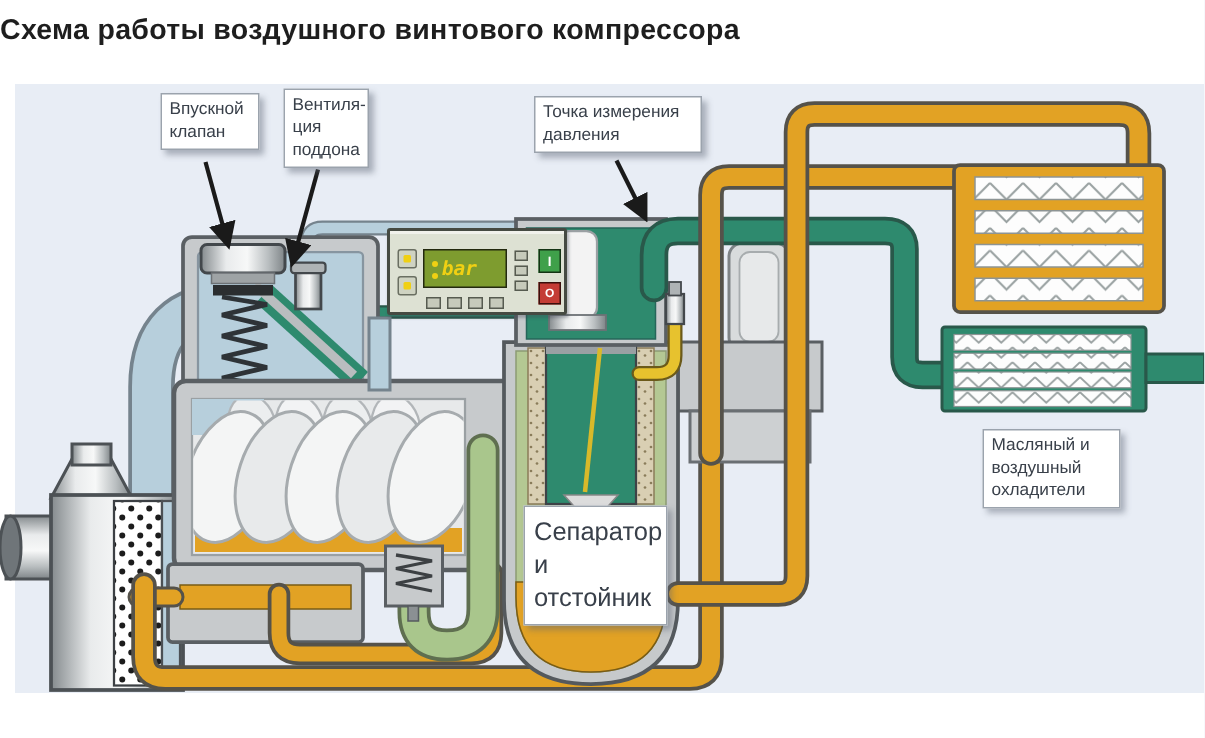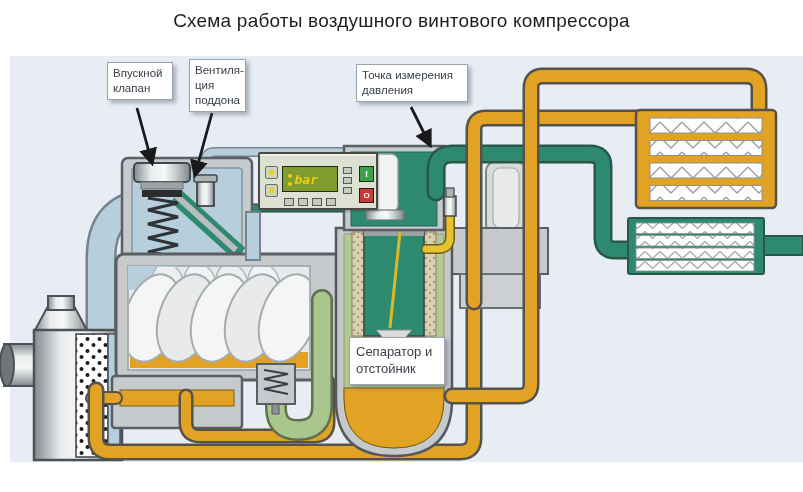--- a/index.html
+++ b/index.html
@@ -1,20 +1,20 @@
 <!DOCTYPE html>
 <html style="--c-canvas-bg: #e8edf5; --c-pipe-orange: #e2a224; --c-pipe-teal: #2e8a6e; --c-pipe-light-blue: #b7cfdc; --c-pipe-sage: #a9c68c; --c-metal-grey: #c7cacc; --c-metal-light: #e7e9ea; --c-separator-olive: #b4c893; --c-filter-tan: #d9cfb3; --c-lcd-green: #7e9c2f; --c-lcd-yellow: #f0d013; --c-button-green: #3fa04a; --c-button-red: #c43c35; --c-label-text: #39404a; --c-title-text: #1e1e1e;"><head>
 <meta charset="utf-8">
 <style>
   *{box-sizing:border-box}
   body{margin:0;background:#fff}
   .stage{position:relative;width:803px;height:492px;background:#ffffff;
          font-family:"Liberation Sans","DejaVu Sans",sans-serif;overflow:hidden}
-  .title{position:absolute;top:10px;left:0;right:0;text-align:center;
-         font-size:19px;font-weight:normal;color:var(--c-title-text,#1e1e1e);letter-spacing:.2px}
+  .title{position:absolute;top:10px;left:0;right:0;text-align:left;
+         font-size:19px;font-weight:bold;color:var(--c-title-text,#1e1e1e);letter-spacing:.2px}
   svg.diagram{position:absolute;left:0;top:0}
 
   
   .pl{fill:none;stroke-linecap:round;stroke-linejoin:round}
   .ol{stroke:#55524a}
   .lbol{stroke:#75838d}
   .tlol{stroke:#29584a}
   .sgol{stroke:#5f6f50}
   .or{stroke:var(--c-pipe-orange)}
   .tl{stroke:var(--c-pipe-teal)}
@@ -24,21 +24,21 @@
 
   
   .callout{position:absolute;background:#fff;border:1px solid #9ba3ad;
            box-shadow:3px 3px 4px rgba(90,100,115,.45);padding:3px 5px;
            font-size:11.5px;line-height:1.3;color:var(--c-label-text,#39404a);
            text-align:left;white-space:pre-line}
   .co-inlet-valve{left:107px;top:62px;width:66px}
   .co-sump-vent{left:189px;top:59px;width:57px}
   .co-pressure{left:356px;top:64px;width:112px}
   .co-inlet-open{left:28px;top:150px;width:78px}
-  .co-separator{left:349px;top:337px;width:96px;font-size:13px;padding:6px 6px}
+  .co-separator{left:349px;top:337px;width:96px;font-size:17px;padding:6px 6px}
   .co-coolers{left:655px;top:286px;width:92px}
 
   
   .panel{position:absolute;left:258px;top:152px;width:120px;height:58px;
          background:#dde1d3;border:2px solid #454a42;border-radius:2px;
          box-shadow:inset 0 2px 0 rgba(255,255,255,.55),1px 2px 2px rgba(60,70,80,.35)}
   .pnl-lcd{position:absolute;left:22px;top:12px;width:56px;height:26px;
            background:var(--c-lcd-green);border:1px solid #23290f;
            display:flex;align-items:center;justify-content:flex-end;padding:0 19px;
            font-family:"DejaVu Sans Mono",monospace;font-style:italic;font-weight:bold;
@@ -293,14 +293,17 @@
 
   <div class="callout co-inlet-valve">Впускной
 клапан</div>
   <div class="callout co-sump-vent">Вентиля-
 ция
 поддона</div>
   <div class="callout co-pressure">Точка измерения
 давления</div>
   <div class="callout co-separator">Сепаратор и
 отстойник</div>
+  <div class="callout co-coolers">Масляный и
+воздушный
+охладители</div>
 
 </div>
 
 </body></html>

